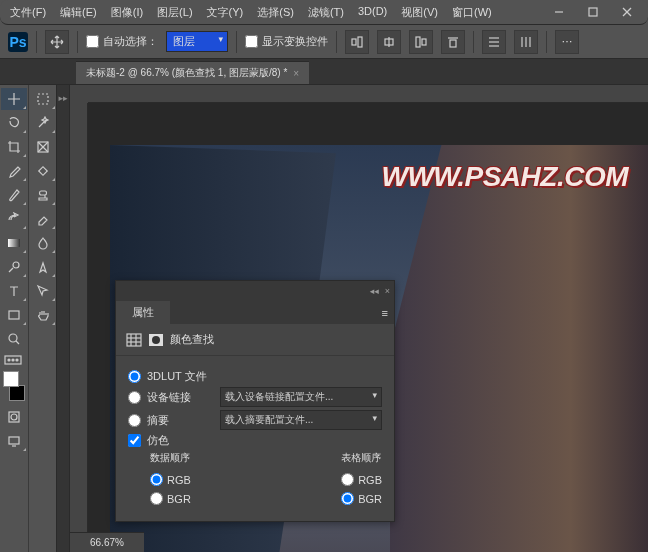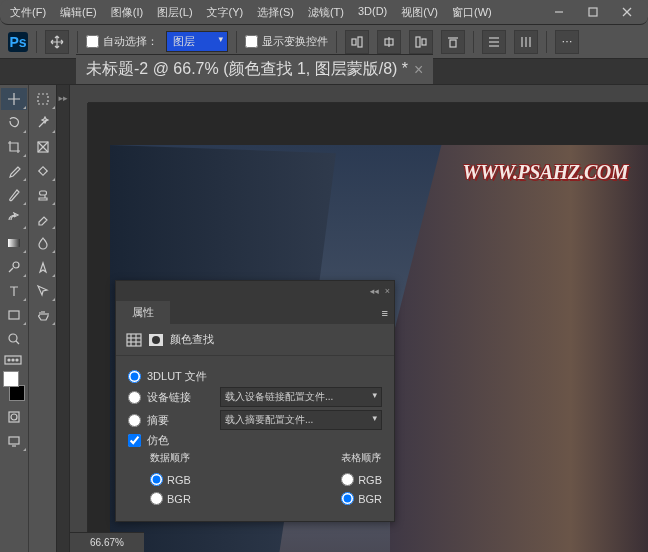--- a/index.html
+++ b/index.html
@@ -14,21 +14,21 @@
 .options-bar { height: 34px; background: #535353; display: flex; align-items: center; padding: 0 8px; gap: 8px; border-bottom: 1px solid #2a2a2a; }
 .ps-logo { width: 20px; height: 20px; background: #001e36; color: #31a8ff; font-size: 14px; font-weight: bold; display: flex; align-items: center; justify-content: center; border-radius: 3px; }
 .tool-icon { width: 24px; height: 24px; background: #454545; border: 1px solid #3a3a3a; display: flex; align-items: center; justify-content: center; cursor: pointer; }
 .sep { width: 1px; height: 22px; background: #3a3a3a; }
 .chk { display: flex; align-items: center; gap: 4px; }
 .chk input { width: 13px; height: 13px; }
 .dropdown { background: #1d4ed8; border: 1px solid #2a2a2a; padding: 2px 32px 2px 6px; position: relative; cursor: pointer; }
 .dropdown::after { content: "▾"; position: absolute; right: 4px; font-size: 9px; }
 
 .tab-bar { height: 26px; background: #343434; display: flex; align-items: flex-end; padding-left: 76px; border-bottom: 1px solid #2a2a2a; }
-.doc-tab { background: #535353; padding: 4px 10px; font-size: 16px; display: flex; align-items: center; gap: 6px; border-top: 1px solid #2a2a2a; }
+.doc-tab { background: #535353; padding: 4px 10px; font-size: 10px; display: flex; align-items: center; gap: 6px; border-top: 1px solid #2a2a2a; }
 
 .main { display: flex; height: 467px; position: relative; }
 .tool-col { width: 28px; background: #535353; display: flex; flex-direction: column; padding-top: 2px; }
 .tool-col + .tool-col { border-left: 1px solid #3a3a3a; }
 .tool-slot { width: 26px; height: 22px; display: flex; align-items: center; justify-content: center; cursor: pointer; margin: 1px; position: relative; }
 .tool-slot.active { background: #3a4a5a; }
 .tool-slot .tri { position: absolute; right: 1px; bottom: 1px; width: 0; height: 0; border-left: 3px solid transparent; border-bottom: 3px solid #aaa; }
 .swatch { width: 22px; height: 30px; position: relative; margin: 4px 3px; }
 .swatch .fg { position: absolute; left: 0; top: 0; width: 16px; height: 16px; background: #fff; border: 1px solid #888; }
 .swatch .bg { position: absolute; right: 0; bottom: 0; width: 16px; height: 16px; background: #000; border: 1px solid #888; }
@@ -36,21 +36,21 @@
 .collapse-handle { width: 14px; background: #343434; border-left: 1px solid #2a2a2a; border-right: 1px solid #2a2a2a; cursor: pointer; display: flex; align-items: flex-start; justify-content: center; padding-top: 8px; font-size: 9px; color: #888; }
 
 .canvas-area { flex: 1; position: relative; background: #282828; }
 .ruler-h { position: absolute; top: 0; left: 18px; right: 0; height: 18px; background: #454545; border-bottom: 1px solid #2a2a2a; }
 .ruler-v { position: absolute; top: 0; left: 0; width: 18px; bottom: 0; background: #454545; border-right: 1px solid #2a2a2a; }
 .ruler-corner { position: absolute; top: 0; left: 0; width: 18px; height: 18px; background: #454545; }
 .viewport { position: absolute; top: 18px; left: 18px; right: 0; bottom: 0; overflow: hidden; background: #282828; }
 .photo { position: absolute; top: 42px; left: 22px; right: 0; bottom: 0; background: linear-gradient(180deg,#2b3a52 0%,#3d4a5f 35%,#5a6478 70%,#4a4a56 100%); }
 .bldg-l { position: absolute; left: 0; top: 0; bottom: 0; width: 42%; background: linear-gradient(90deg,#1a2535,#2f3a4c); clip-path: polygon(0 0,100% 2%,90% 45%,75% 100%,0 100%); }
 .bldg-r { position: absolute; right: 0; top: 0; bottom: 0; width: 48%; background: linear-gradient(270deg,#3a2f35,#6a5548 30%,#3f3845); clip-path: polygon(20% 0,100% 0,100% 100%,0 100%,0 50%); }
-.watermark { position: absolute; top: 16px; right: 20px; font-size: 20px; font-weight: 900; color: #f5e8e4; text-shadow: 2px 2px 0 #8a2020, -1px -1px 0 #8a2020, 1px -1px 0 #8a2020,-1px 1px 0 #8a2020; font-style: italic; font-family: Liberation Serif, serif; letter-spacing: -0.5px; }
+.watermark { position: absolute; top: 16px; right: 20px; font-size: 28px; font-weight: 900; color: #f5e8e4; text-shadow: 2px 2px 0 #8a2020, -1px -1px 0 #8a2020, 1px -1px 0 #8a2020,-1px 1px 0 #8a2020; font-style: italic; font-family: Liberation Sans, sans-serif; letter-spacing: -0.5px; }
 
 .panel { position: absolute; top: 195px; left: 115px; width: 280px; background: #454545; border: 1px solid #2a2a2a; box-shadow: 0 2px 8px rgba(0,0,0,0.4); }
 .panel-head { height: 20px; background: #383838; display: flex; align-items: center; justify-content: flex-end; padding: 0 4px; gap: 6px; font-size: 9px; color: #999; }
 .panel-tab { padding: 4px 16px; background: #454545; font-size: 11px; display: inline-block; }
 .panel-tabbar { background: #383838; display: flex; align-items: center; }
 .panel-tabbar .menu-icn { margin-left: auto; padding: 4px 6px; }
 .panel-sub { display: flex; align-items: center; gap: 6px; padding: 8px 10px; border-bottom: 1px solid #383838; }
 .panel-body { padding: 10px 12px 16px; }
 .prow { display: flex; align-items: center; margin: 3px 0; gap: 8px; }
 .prow label { display: flex; align-items: center; gap: 6px; min-width: 84px; }

